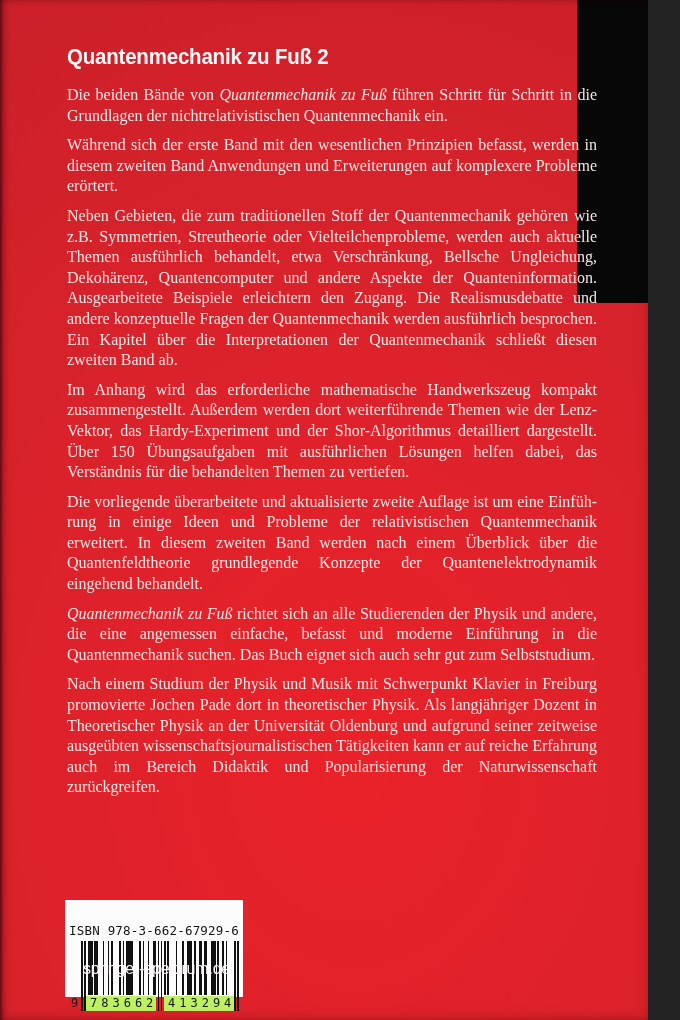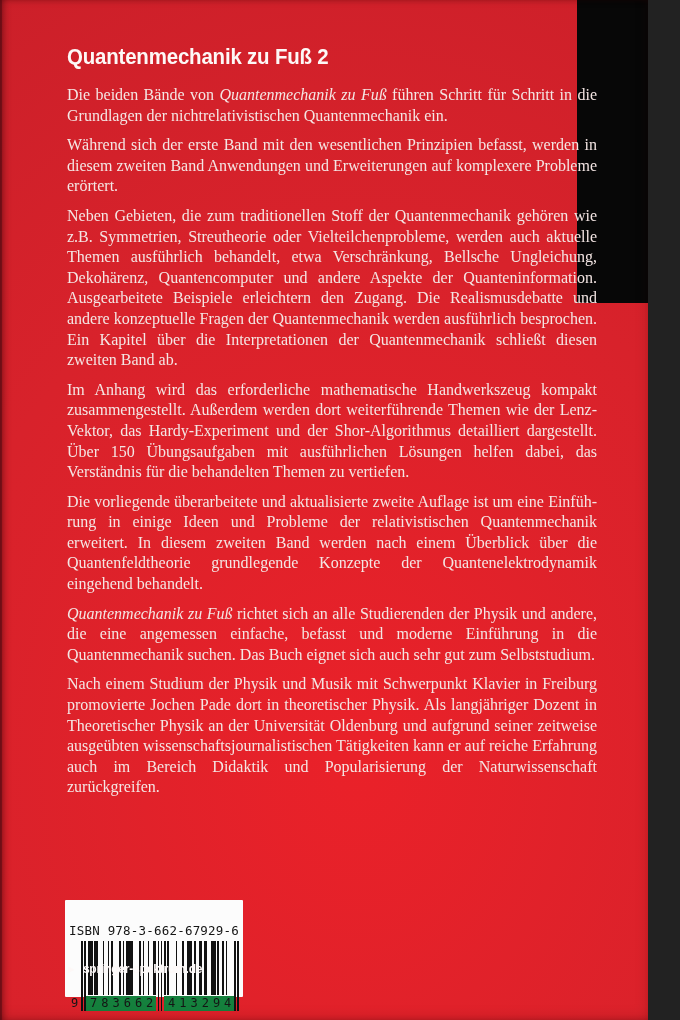--- a/index.html
+++ b/index.html
@@ -75,35 +75,35 @@
   .bars-wrap{
     position:relative;
     width:170px;height:70px;
     margin:3px auto 0 auto;
   }
   .bars-wrap svg{position:absolute;left:12px;top:0;}
   .ean-digit, .ean-group{
     position:absolute;bottom:0;height:15px;
     font-family:"DejaVu Sans Mono","Liberation Mono", monospace;
     font-size:12px;line-height:15px;color:#151515;
-    background:#15803d;text-align:center;
+    background:#bef264;text-align:center;
     white-space:nowrap;overflow:hidden;
   }
   .ean-digit{left:0;width:11px;background:transparent;}
   .ean-group.left{left:17px;width:70px;letter-spacing:4px;text-indent:4px;}
   .ean-group.right{left:95px;width:70px;letter-spacing:4px;text-indent:4px;}
   .footer{
     position:absolute;left:66px;top:960px;
     display:flex;align-items:center;gap:6px;
     color:var(--bright-white);
   }
   .footer .arrow{font-size:11px;line-height:18px;}
   .footer .url{
     font-family:"Liberation Sans", sans-serif;
-    font-weight:700;font-size:12px;line-height:18px;
+    font-weight:400;font-size:16px;line-height:18px;
     letter-spacing:-0.2px;
   }
 </style>
 </head>
 <body>
 
 <div class="cover">
 
   <div class="black-corner"></div>
 

